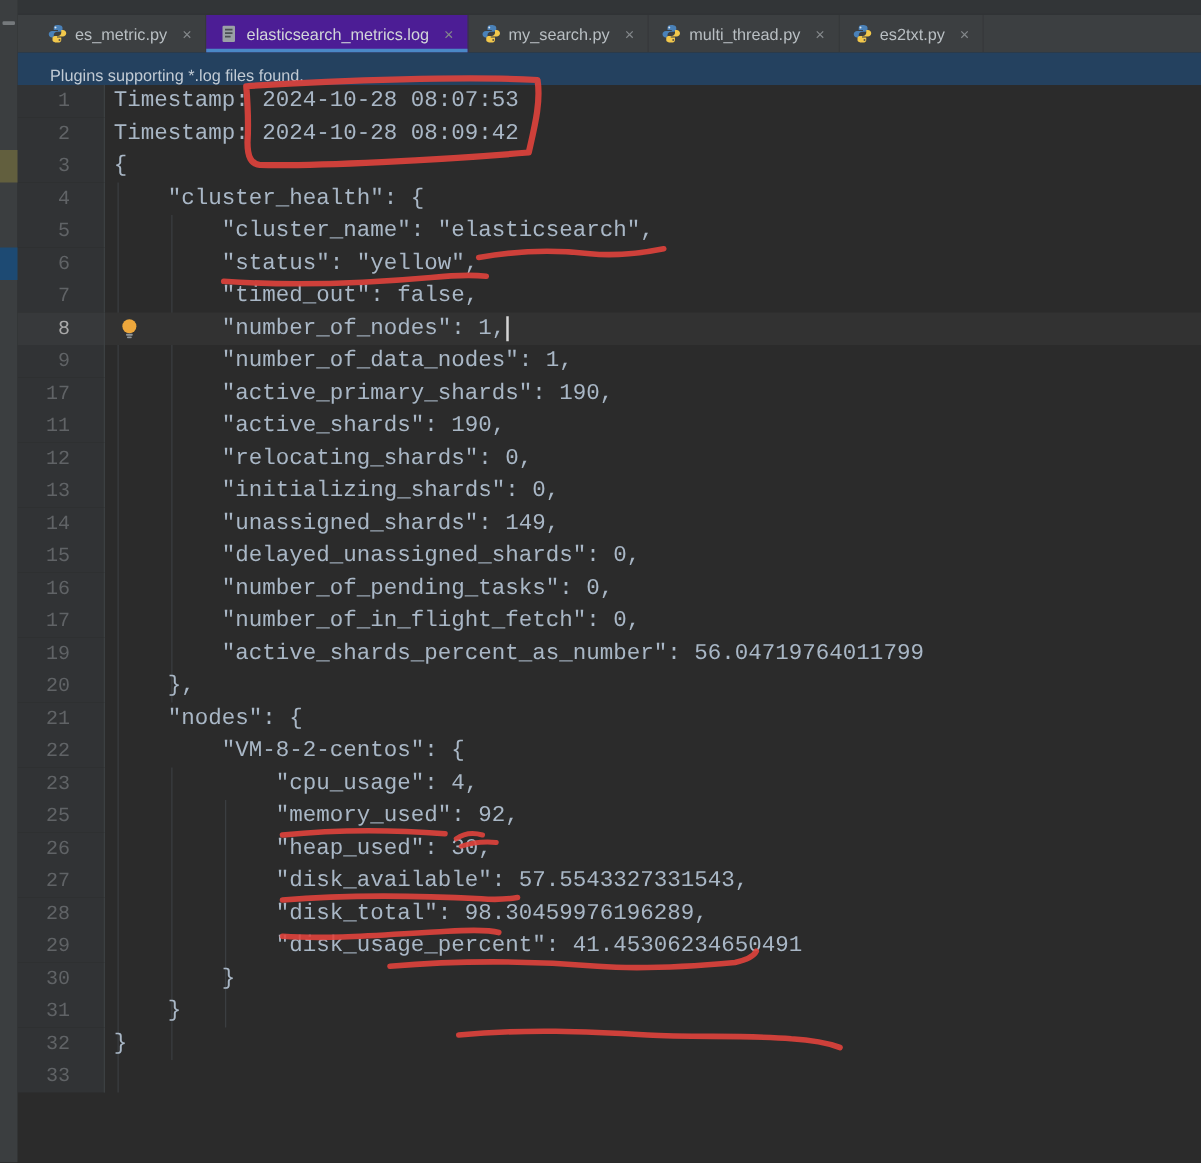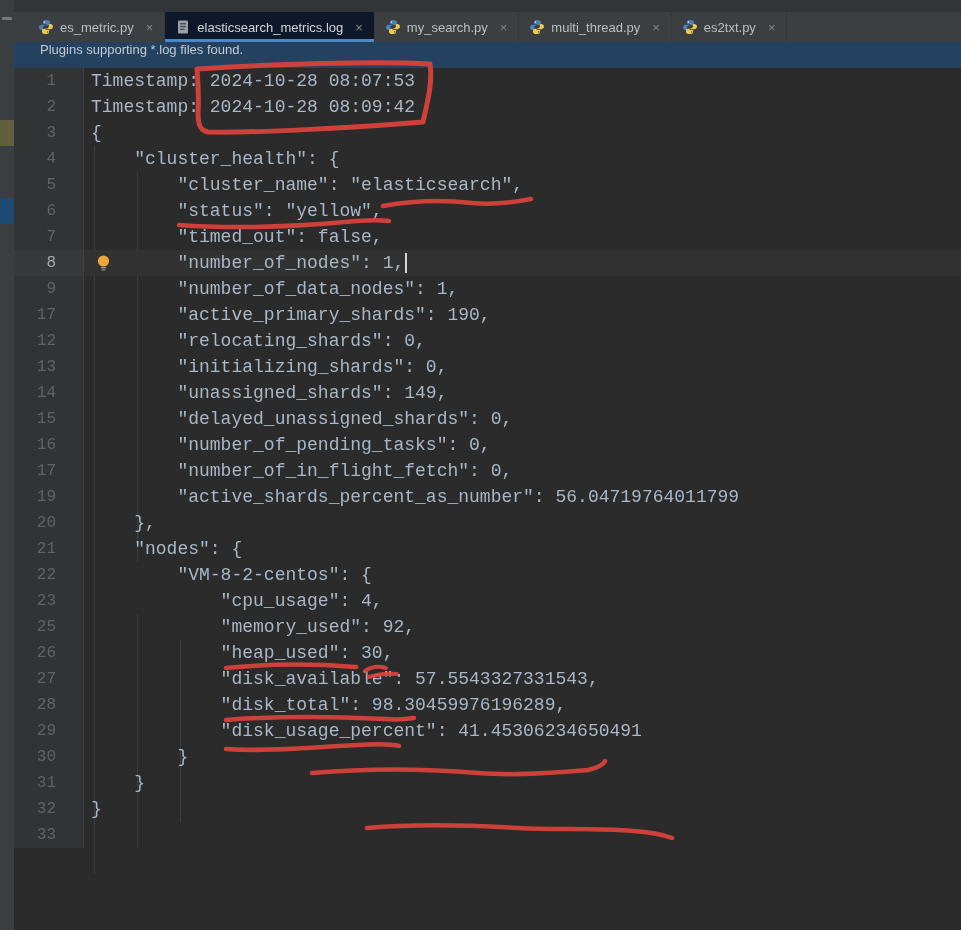--- a/index.html
+++ b/index.html
@@ -12,27 +12,27 @@
   .stripe-marker{position:absolute;left:0;width:14px;height:26px;}
 
   
   .main{position:absolute;left:14px;top:0;width:947px;height:930px;}
 
   
   .header{position:relative;width:100%;height:42px;background:#3c3f41;}
   .header-topstrip{position:absolute;left:0;top:0;width:100%;height:12px;background:#323537;border-bottom:1px solid #303335;}
   .tabbar{position:absolute;left:0;top:12px;width:100%;height:30px;display:flex;align-items:stretch;padding-left:14px;}
   .tab{position:relative;display:flex;align-items:center;gap:6px;padding:0 9px 0 10px;font-size:13px;color:#b9bfc3;background:transparent;border-right:1px solid #36393b;cursor:pointer;white-space:nowrap;}
-  .tab.active{background:#0f172a;color:#d2d6d9;}
+  .tab.active{background:#4c1d95;color:#d2d6d9;}
   .tab.active::after{content:"";position:absolute;left:0;right:0;bottom:0;height:3px;background:#4a88c7;}
   .tab .ticon{width:16px;height:16px;display:inline-block;flex:0 0 16px;}
   .tab .close{margin-left:4px;color:#84888b;font-size:13px;line-height:1;padding:1px 2px;}
 
   
-  .notif{position:relative;width:100%;height:26px;background:#24415f;display:flex;align-items:flex-start;padding-left:26px;font-size:13px;color:#c2cbd4;}
+  .notif{position:relative;width:100%;height:26px;background:#24415f;display:flex;align-items:flex-end;padding-left:26px;font-size:13px;color:#c2cbd4;}
 
   
   .editor{position:relative;width:100%;height:862px;background:#2b2b2b;overflow:hidden;}
   .rows{position:relative;z-index:2;}
   .row{display:flex;height:26px;line-height:26px;font-family:"Liberation Mono","DejaVu Sans Mono",monospace;font-size:18px;}
   .row .gutter{flex:0 0 70px;background:#313335;border-right:1px solid #3c4042;color:#606366;text-align:right;padding-right:27px;font-size:16px;}
   .row .code{flex:1;white-space:pre;color:#a9b7c6;padding-left:7px;overflow:hidden;}
   .row.current{background:#323232;}
   .row.current .gutter{background:#37393b;color:#a8a8a8;}
 
@@ -150,20 +150,24 @@
             <span class="gutter">8</span>
             <span class="code">        "number_of_nodes": 1,</span>
           </div>
           <div class="row">
             <span class="gutter">9</span>
             <span class="code">        "number_of_data_nodes": 1,</span>
           </div>
           <div class="row">
             <span class="gutter">17</span>
             <span class="code">        "active_primary_shards": 190,</span>
+          </div>
+          <div class="row">
+            <span class="gutter">11</span>
+            <span class="code">        "active_shards": 190,</span>
           </div>
           <div class="row">
             <span class="gutter">12</span>
             <span class="code">        "relocating_shards": 0,</span>
           </div>
           <div class="row">
             <span class="gutter">13</span>
             <span class="code">        "initializing_shards": 0,</span>
           </div>
           <div class="row">

